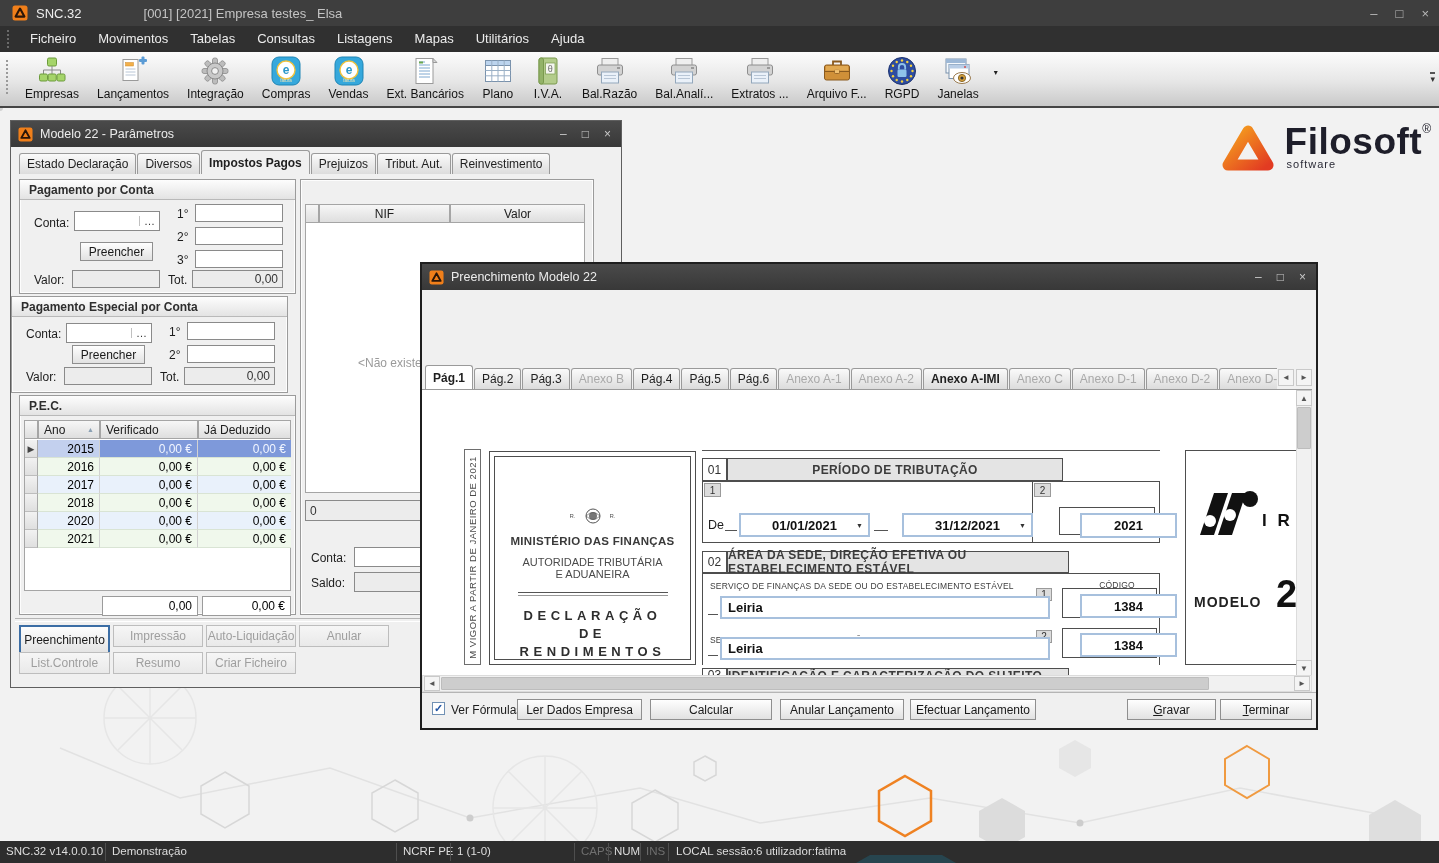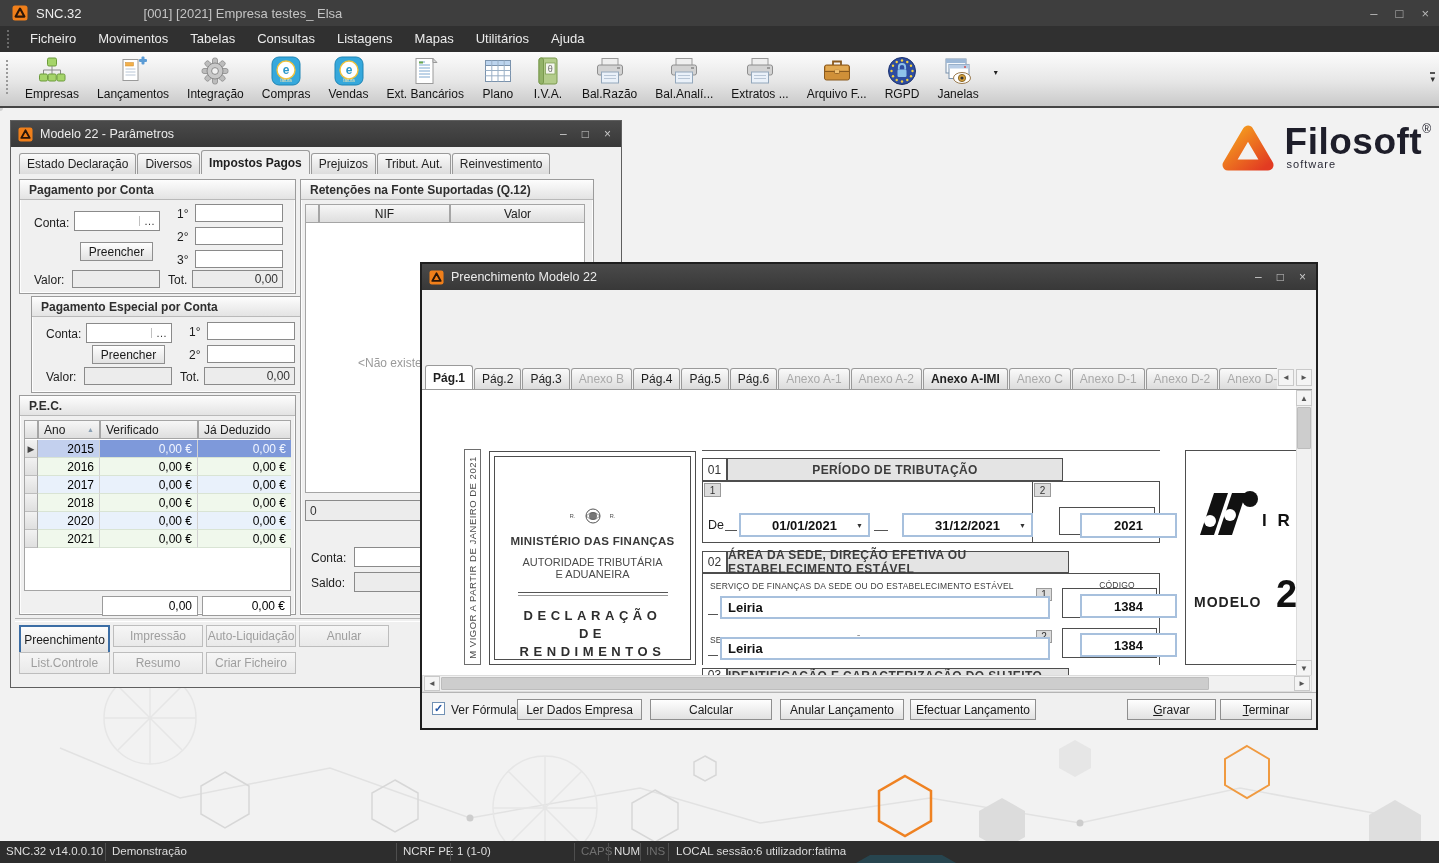--- a/index.html
+++ b/index.html
@@ -379,21 +379,21 @@
         <div class="inp" style="left:175px;top:47px;width:88px;height:18px;"></div>
         <div class="btn" style="left:60px;top:62px;width:73px;height:19px;">Preencher</div>
         <span class="lbl" style="left:157px;top:73px;">3°</span>
         <div class="inp" style="left:175px;top:70px;width:88px;height:18px;"></div>
         <span class="lbl" style="left:14px;top:93px;">Valor:</span>
         <div class="inp dis" style="left:52px;top:90px;width:88px;height:18px;"></div>
         <span class="lbl" style="left:148px;top:93px;">Tot.</span>
         <div class="inp dis num" style="left:172px;top:90px;width:91px;height:18px;">0,00</div>
       </div>
 
-      <div class="grp" style="left:20px;top:175px;width:275px;height:95px;">
+      <div class="grp" style="left:0;top:175px;width:275px;height:95px;">
         <div class="grp-h">Pagamento Especial por Conta</div>
         <span class="lbl" style="left:14px;top:30px;">Conta:</span>
         <div class="inp" style="left:54px;top:26px;width:86px;height:20px;">
           <span class="dots-btn">…</span>
         </div>
         <span class="lbl" style="left:157px;top:28px;">1°</span>
         <div class="inp" style="left:175px;top:25px;width:88px;height:18px;"></div>
         <div class="btn" style="left:60px;top:48px;width:73px;height:19px;">Preencher</div>
         <span class="lbl" style="left:157px;top:51px;">2°</span>
         <div class="inp" style="left:175px;top:48px;width:88px;height:18px;"></div>
@@ -456,21 +456,20 @@
           <div class="cell" style="left:18px;top:134px;width:62px;height:18px;justify-content:flex-end;background:#f0f8ec;">2021</div>
           <div class="cell" style="left:80px;top:134px;width:98px;height:18px;justify-content:flex-end;background:#f0f8ec;">0,00 €</div>
           <div class="cell" style="left:178px;top:134px;width:93px;height:18px;justify-content:flex-end;background:#f0f8ec;border-right:none;">0,00 €</div>
         </div>
 
         <div class="sumbox" style="left:82px;top:200px;width:96px;height:20px;">0,00</div>
         <div class="sumbox" style="left:182px;top:200px;width:89px;height:20px;">0,00 €</div>
       </div>
 
       <div class="grp" style="left:289px;top:58px;width:292px;height:434px;">
-        <div class="grp-h">Retenções na Fonte Suportadas (Q.12)</div>
         <div class="thead" style="position:absolute;left:4px;top:24px;width:14px;height:19px;"></div>
         <div class="thead" style="position:absolute;left:18px;top:24px;width:131px;height:19px;justify-content:center;">NIF</div>
         <div class="thead" style="position:absolute;left:149px;top:24px;width:135px;height:19px;justify-content:center;">Valor</div>
         <div style="position:absolute;left:4px;top:43px;width:280px;height:270px;background:#fff;border:1px solid #a5a5a5;border-top:none;box-sizing:border-box;">
           <span style="position:absolute;left:52px;top:133px;font-size:12px;color:#9a9a9a;white-space:nowrap;">&lt;Não exister</span>
         </div>
         <div class="inp dis" style="left:4px;top:320px;width:280px;height:21px;">0</div>
         <span class="lbl" style="left:10px;top:371px;">Conta:</span>
         <div class="inp" style="left:53px;top:367px;width:231px;height:20px;"></div>
         <span class="lbl" style="left:10px;top:396px;">Saldo:</span>

